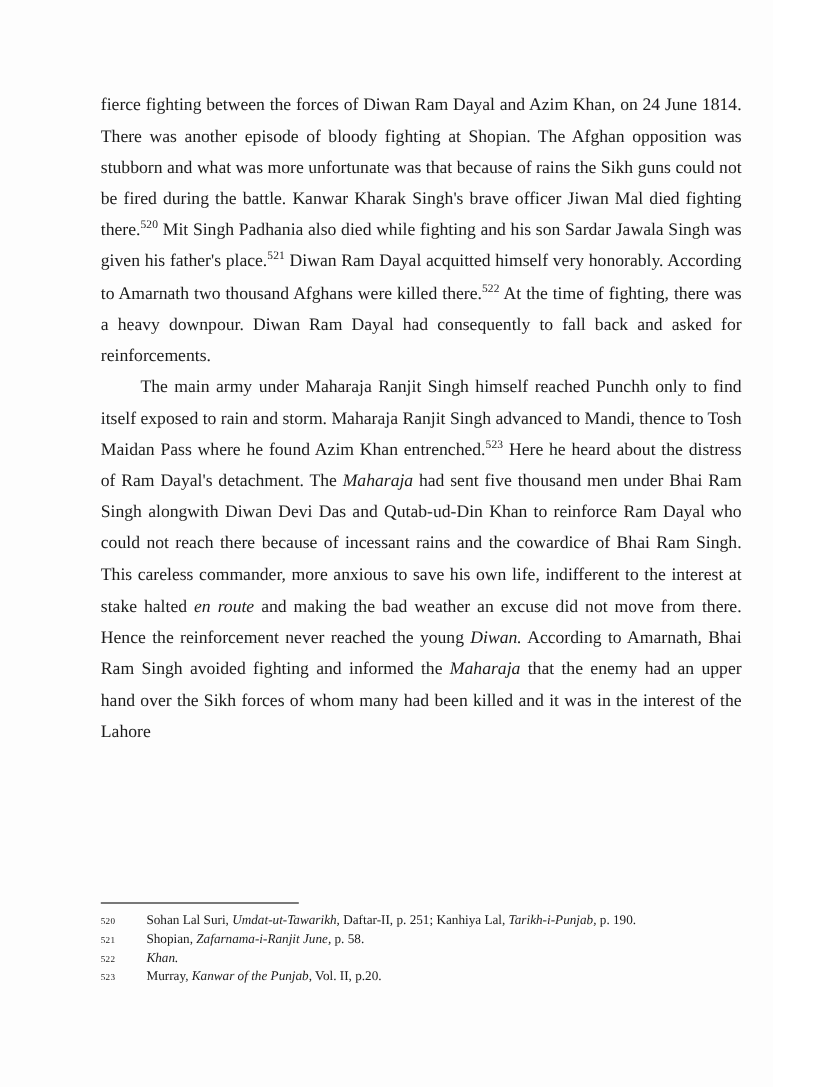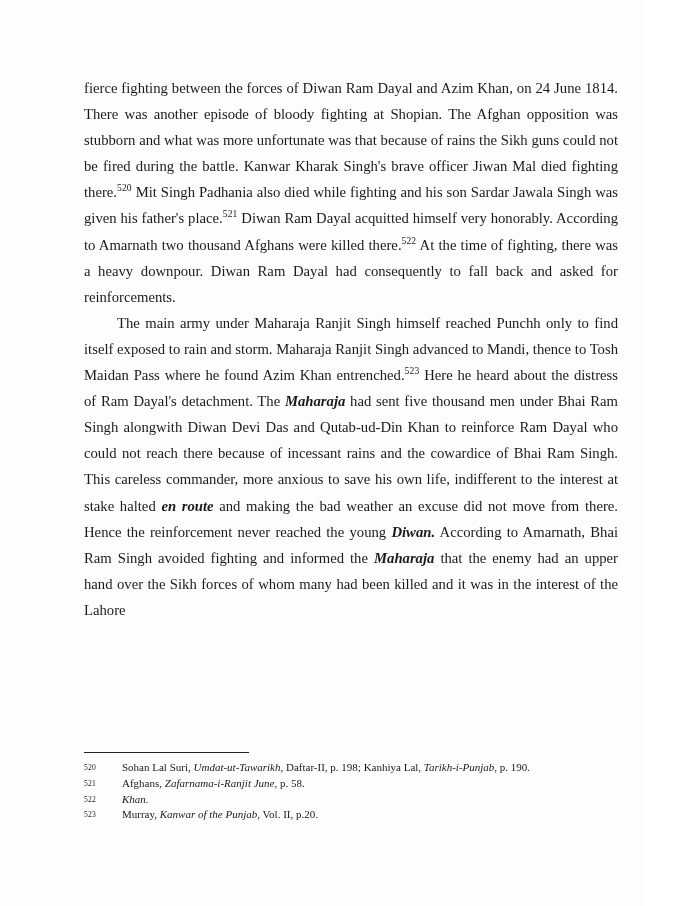--- a/index.html
+++ b/index.html
@@ -29,21 +29,20 @@
     -webkit-font-smoothing: antialiased;
   }
   .body-text p {
     margin: 0;
   }
   .body-text p.indent {
     text-indent: 33px;
   }
   .body-text i {
     font-style: italic;
-    font-weight: bold;
   }
   sup.fn-ref {
     font-size: 9.6px;
     vertical-align: super;
     line-height: 0;
     letter-spacing: 0.1px;
   }
   .footnote-area {
     position: absolute;
     left: 84px;
@@ -89,25 +88,25 @@
         <p><span>fierce fighting between the forces of Diwan Ram Dayal and Azim Khan, on 24 June 1814. There was another episode of bloody fighting at Shopian. The Afghan opposition was stubborn and what was more unfortunate was that because of rains the Sikh  guns could not be fired during the battle. Kanwar Kharak Singh's brave officer Jiwan Mal died fighting there.</span><sup class="fn-ref">520</sup><span> Mit Singh Padhania also died while fighting and his son Sardar Jawala Singh was given his father's place.</span><sup class="fn-ref">521</sup><span> Diwan Ram Dayal acquitted himself very honorably. According to Amarnath two thousand Afghans were killed there.</span><sup class="fn-ref">522</sup><span> At the time of fighting, there was a heavy downpour. Diwan Ram Dayal had consequently to fall back and asked for reinforcements.</span></p>
         <p class="indent"><span>The main army under Maharaja Ranjit Singh himself reached Punchh only to find itself exposed to rain and storm. Maharaja Ranjit Singh advanced to Mandi, thence to Tosh Maidan Pass where he found Azim Khan entrenched.</span><sup class="fn-ref">523</sup><span> Here he heard about the distress of Ram Dayal's detachment. The </span><i>Maharaja</i><span> had sent five thousand men under Bhai Ram Singh alongwith Diwan Devi Das and Qutab-ud-Din Khan to reinforce Ram Dayal who could not reach there because of incessant rains and the cowardice of Bhai Ram Singh. This careless commander, more anxious to save his own life, indifferent to the interest at stake halted </span><i>en route</i><span> and making the bad weather an excuse did not move from there. Hence the reinforcement never reached the young </span><i>Diwan.</i><span> According to Amarnath, Bhai Ram Singh avoided fighting and informed the </span><i>Maharaja</i><span> that the enemy had an upper hand over the Sikh forces of whom many had been killed and it was in the interest of the Lahore</span></p>
       </div>
   </div>
 
   <div class="footnote-area">
     <div class="fn-rule"></div>
     <div class="fn-list">
         <div class="fn-row">
           <div class="fn-num">520</div>
-          <div class="fn-text"><span>Sohan Lal Suri, </span><i>Umdat-ut-Tawarikh,</i><span> Daftar-II, p. 198; Kanhiya Lal, </span><i>Tarikh-i-Punjab,</i><span> p. 190.</span></div>
+          <div class="fn-text"><span>Sohan Lal Suri, </span><i>Umdat-ut-Tawarikh,</i><span> Daftar-II, p. 251; Kanhiya Lal, </span><i>Tarikh-i-Punjab,</i><span> p. 190.</span></div>
         </div>
         <div class="fn-row">
           <div class="fn-num">521</div>
-          <div class="fn-text"><span>Afghans, </span><i>Zafarnama-i-Ranjit June,</i><span> p. 58.</span></div>
+          <div class="fn-text"><span>Shopian, </span><i>Zafarnama-i-Ranjit June,</i><span> p. 58.</span></div>
         </div>
         <div class="fn-row">
           <div class="fn-num">522</div>
           <div class="fn-text"><i>Khan.</i></div>
         </div>
         <div class="fn-row">
           <div class="fn-num">523</div>
           <div class="fn-text"><span>Murray, </span><i>Kanwar of the Punjab</i><span>, Vol. II, p.20.</span></div>
         </div>
       </div>

